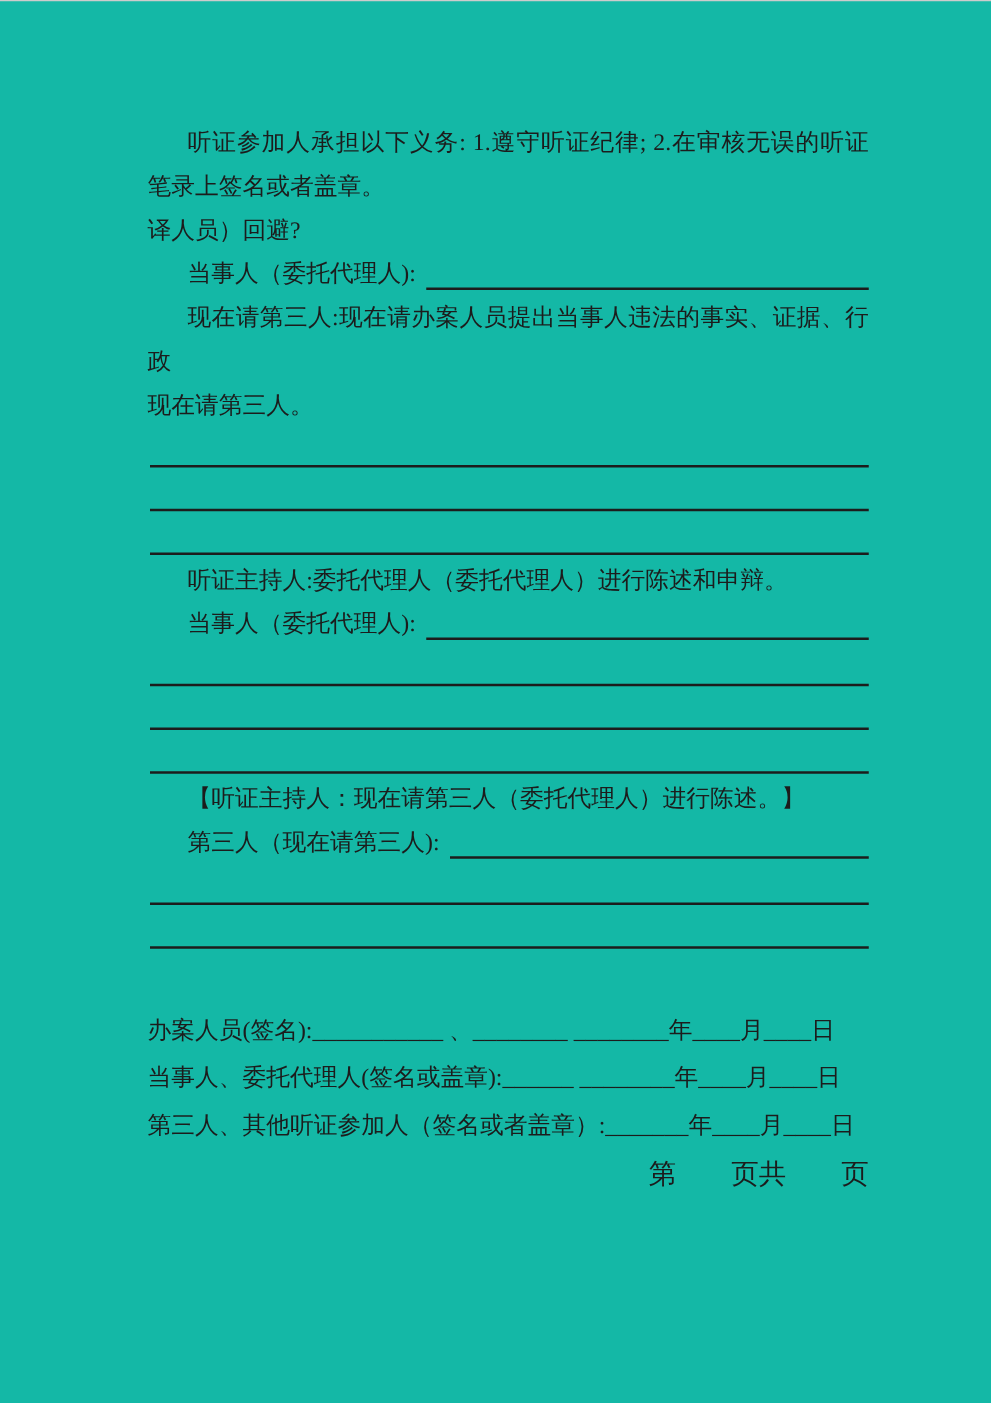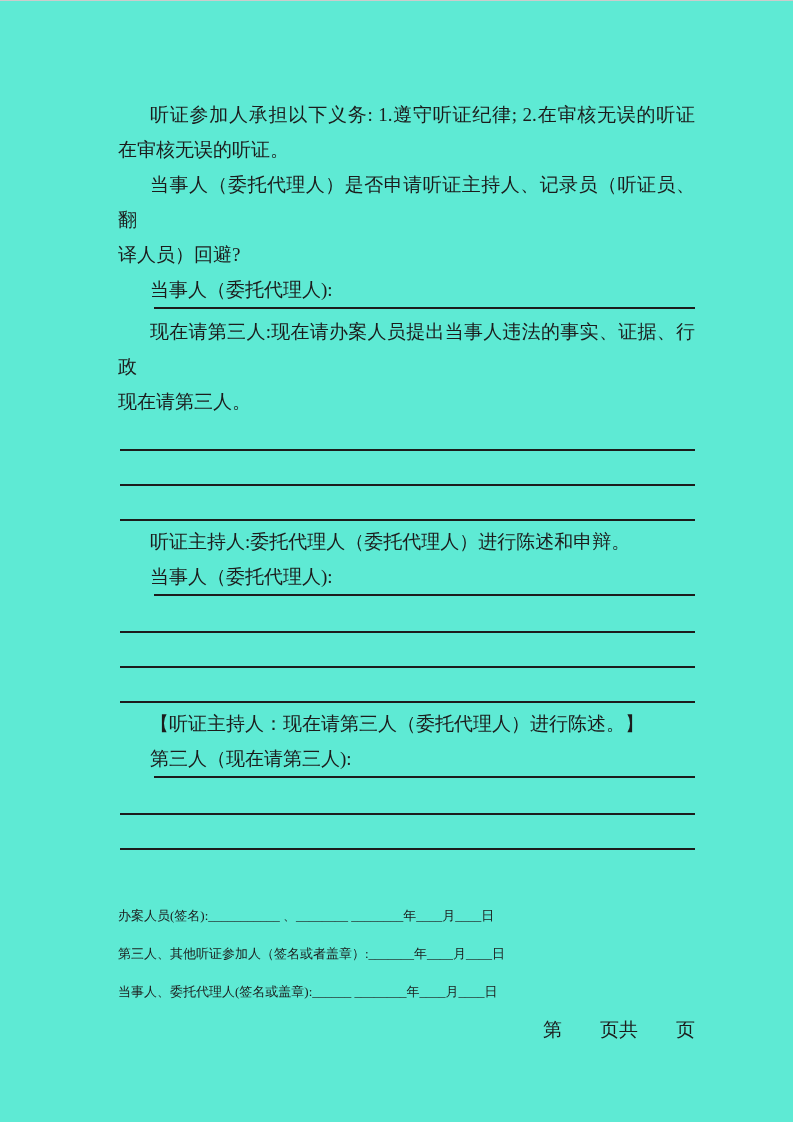--- a/index.html
+++ b/index.html
@@ -4,21 +4,21 @@
 <style>
   html, body {
     margin: 0;
     padding: 0;
     background: #ffffff;
   }
   .page {
     position: relative;
     width: 793px;
     height: 1122px;
-    background: #5eead4;
+    background: #14b8a6;
     border-top: 1px solid #cccccc;
     overflow: hidden;
     font-family: "Liberation Serif", "DejaVu Serif", serif;
     color: #1c1c1c;
   }
   .doc-body {
     position: absolute;
     left: 118px;
     top: 96px;
     width: 577px;
@@ -35,21 +35,20 @@
   }
   .indent {
     text-indent: 32px;
   }
   .fill-row {
     display: flex;
     align-items: stretch;
   }
   .indent-pad {
     padding-left: 32px;
-    flex-direction: column;
   }
   .fill-label {
     white-space: pre;
   }
   .rule {
     flex: 1;
     border-bottom: 2px solid #1c1c1c;
     margin-bottom: 5px;
     margin-left: 4px;
   }
@@ -61,39 +60,38 @@
     position: absolute;
     left: 2px;
     right: 0;
     bottom: 3px;
     border-bottom: 2px solid #1c1c1c;
   }
   .spacer-row {
     height: 44px;
   }
   .sig-row {
-    font-size: 13px;
+    font-size: 19px;
     line-height: 38px;
     white-space: pre;
   }
   .pagenum-row {
-    font-size: 19px;
+    font-size: 22px;
     line-height: 38px;
     text-align: right;
     white-space: pre;
   }
 </style>
 </head>
 <body>
 
 <div class="page">
   <div class="doc-body">
       <div class="line text indent justify">听证参加人承担以下义务: 1.遵守听证纪律; 2.在审核无误的听证</div>
-      <div class="line text">在审核无误的听证。</div>
-      <div class="line text indent justify">当事人（委托代理人）是否申请听证主持人、记录员（听证员、翻</div>
+      <div class="line text">笔录上签名或者盖章。</div>
       <div class="line text">译人员）回避?</div>
       <div class="line fill-row indent-pad"><span class="fill-label">当事人（委托代理人): </span><span class="rule"></span></div>
       <div class="line text indent justify">现在请第三人:现在请办案人员提出当事人违法的事实、证据、行政</div>
       <div class="line text">现在请第三人。</div>
       <div class="blank-row">
         <span class="blank-rule"></span>
       </div>
       <div class="blank-row">
         <span class="blank-rule"></span>
       </div>
@@ -114,17 +112,17 @@
       <div class="line text indent">【听证主持人：现在请第三人（委托代理人）进行陈述。】</div>
       <div class="line fill-row indent-pad"><span class="fill-label">第三人（现在请第三人): </span><span class="rule"></span></div>
       <div class="blank-row">
         <span class="blank-rule"></span>
       </div>
       <div class="blank-row">
         <span class="blank-rule"></span>
       </div>
       <div class="spacer-row"></div>
       <div class="sig-row">办案人员(签名):___________ 、________ ________年____月____日</div>
+      <div class="sig-row">当事人、委托代理人(签名或盖章):______ ________年____月____日</div>
       <div class="sig-row">第三人、其他听证参加人（签名或者盖章）:_______年____月____日</div>
-      <div class="sig-row">当事人、委托代理人(签名或盖章):______ ________年____月____日</div>
       <div class="pagenum-row">第　　页共　　页</div>
     </div>
 </div>
 
 </body></html>

